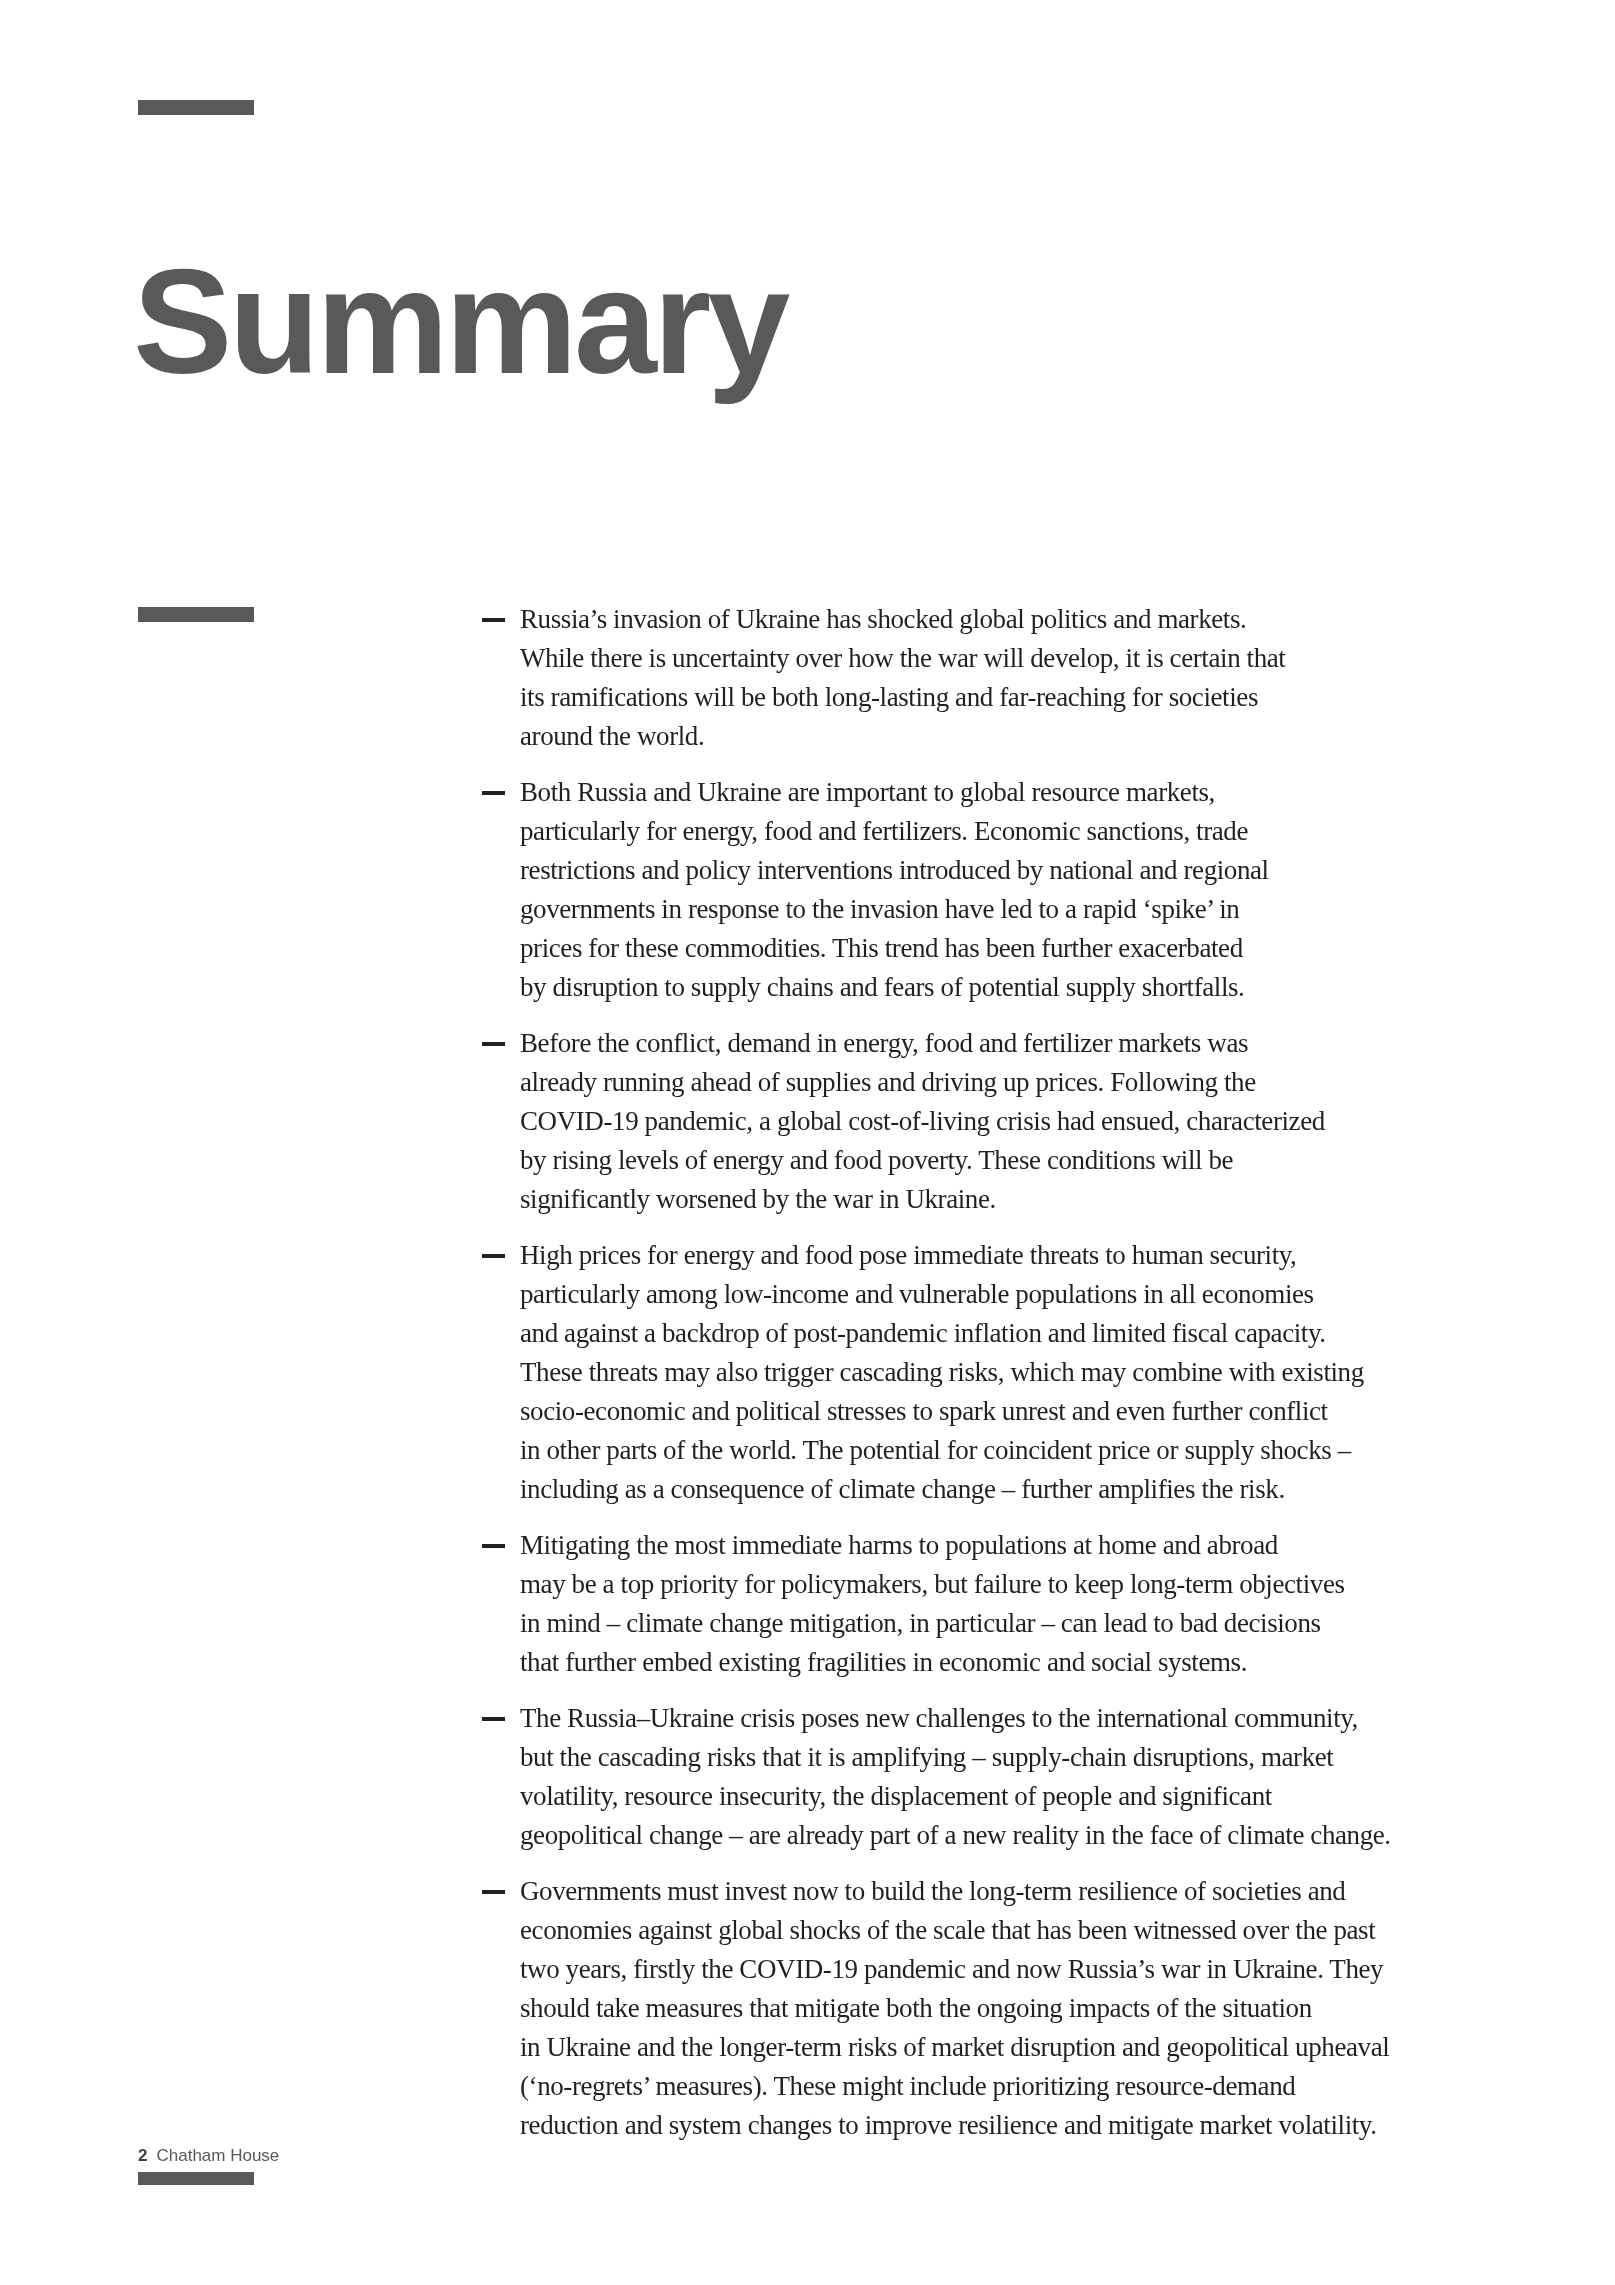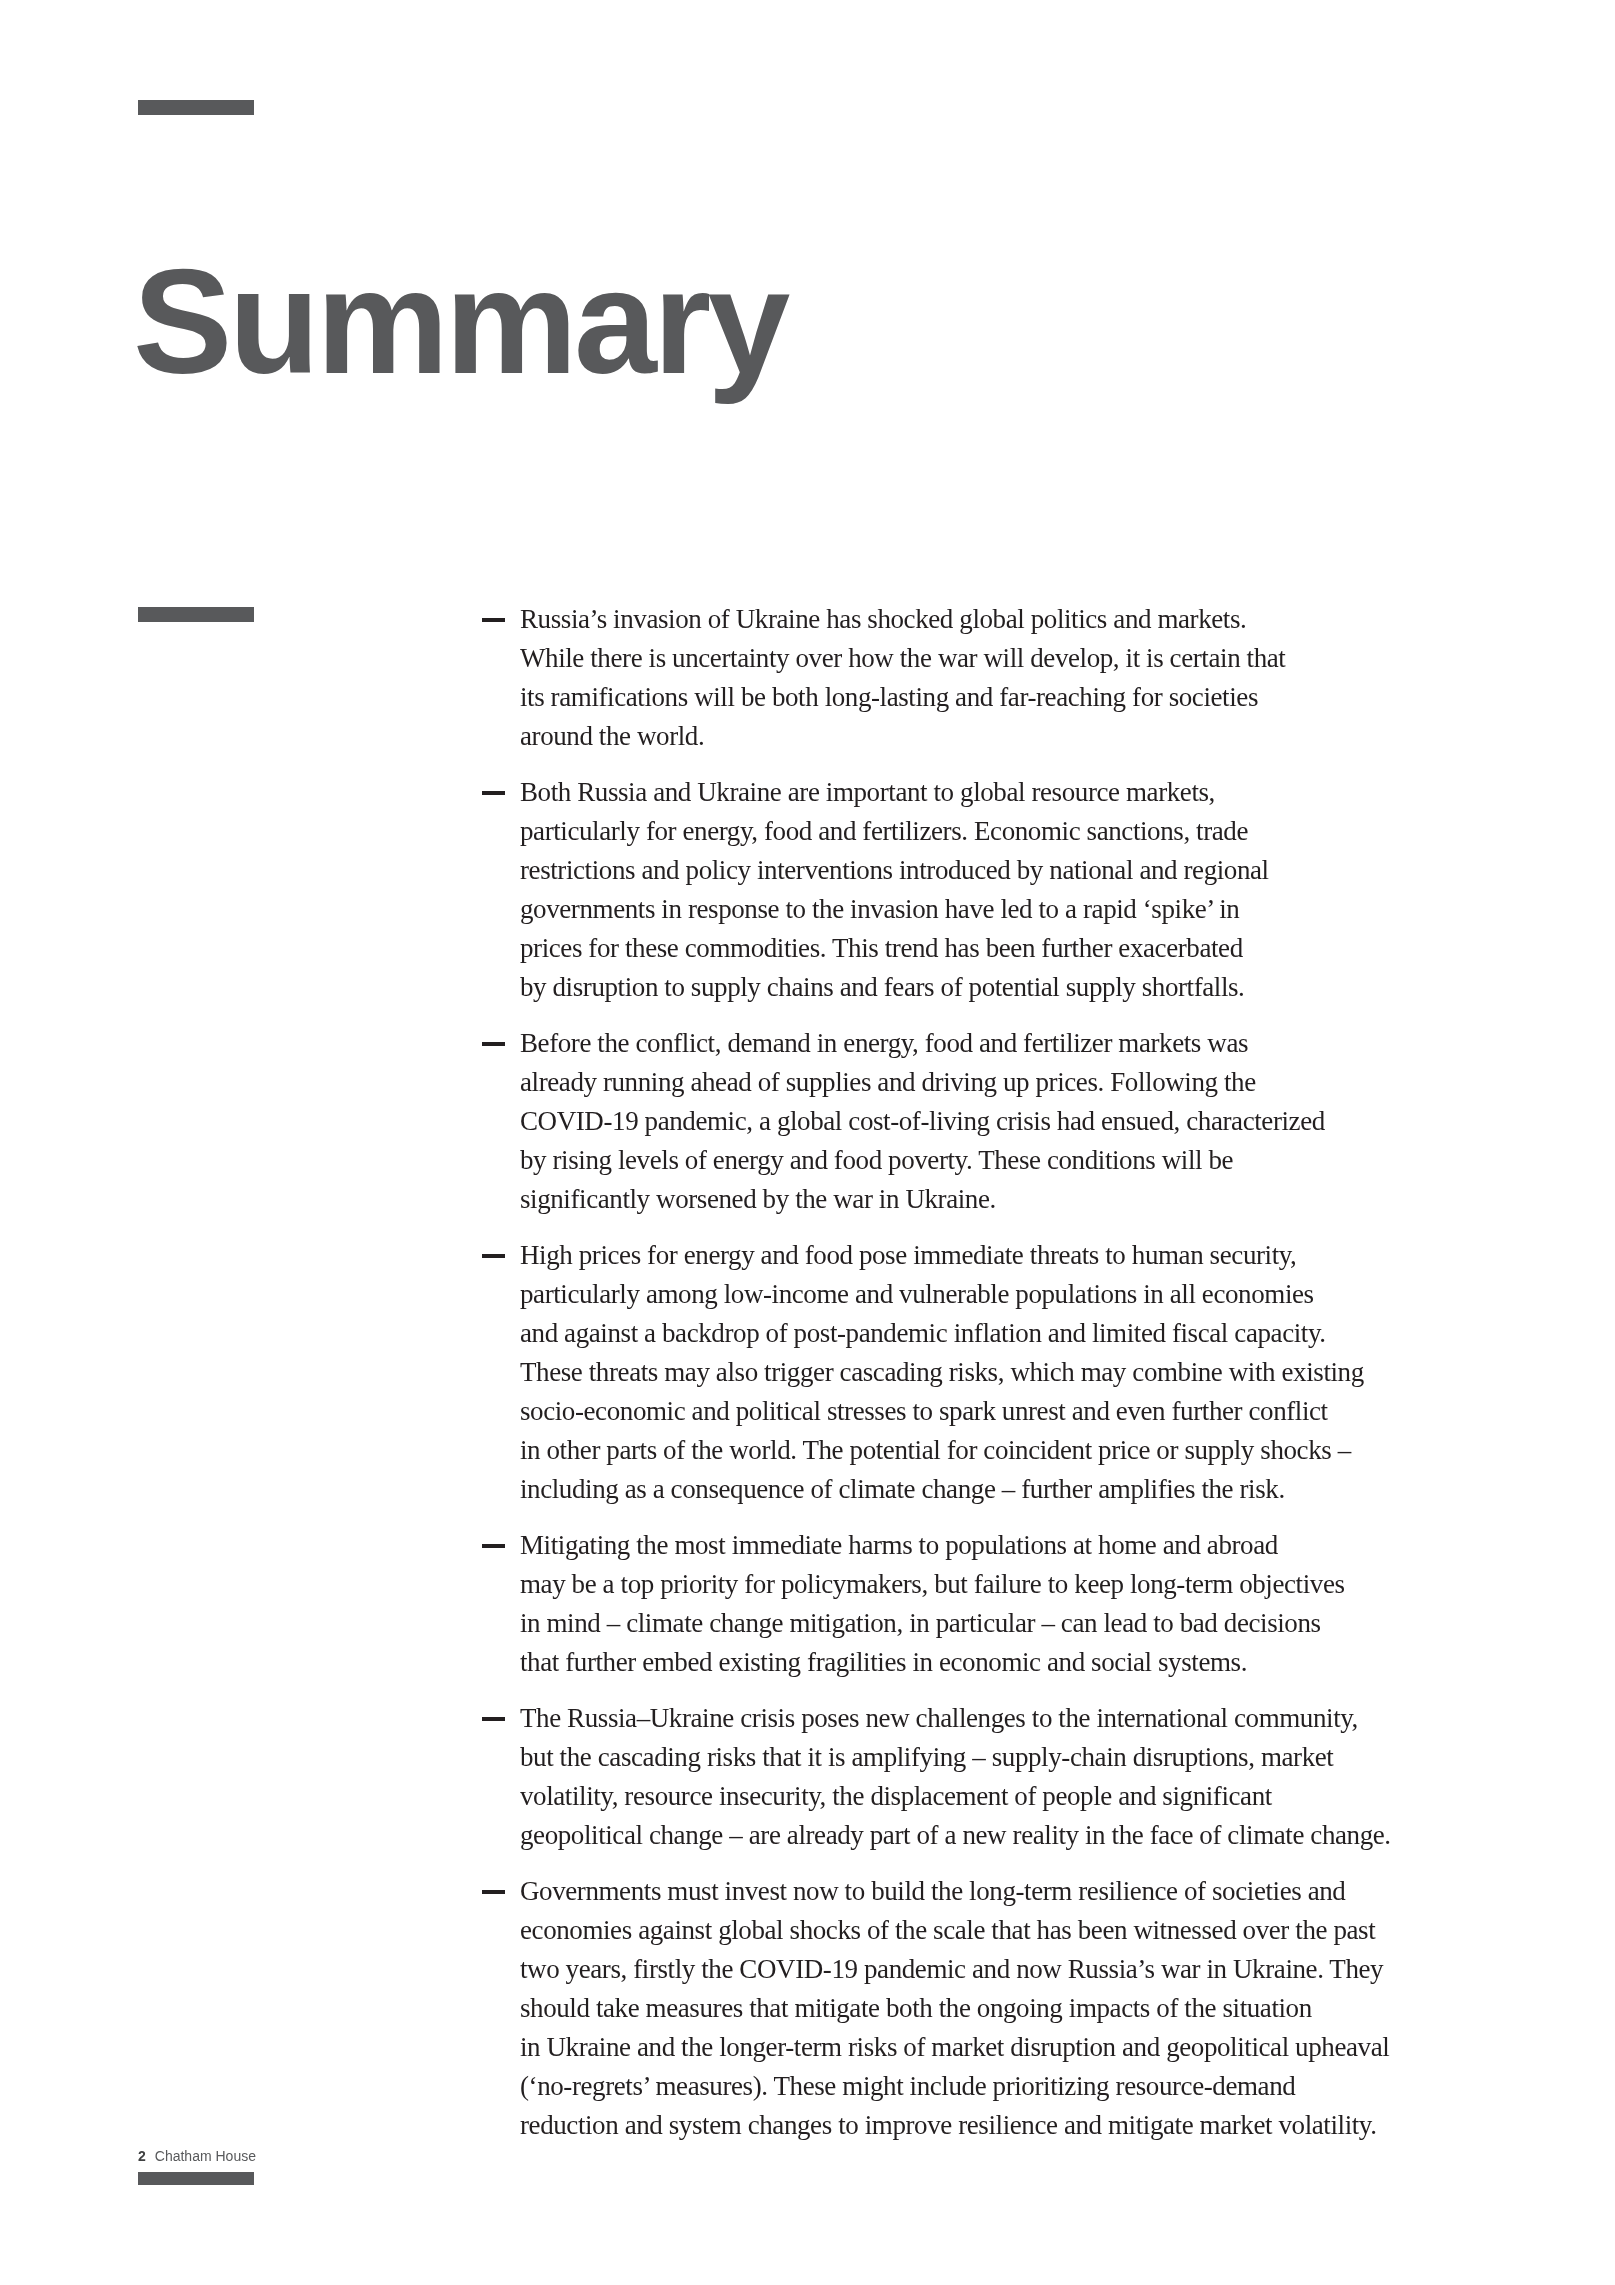--- a/index.html
+++ b/index.html
@@ -77,21 +77,21 @@
     font-size: 27px;
     line-height: 39px;
     letter-spacing: -0.015em;
     color: #231f20;
     white-space: pre-line;
   }
   .footer {
     position: absolute;
     left: 138px;
     top: 2146px;
-    font-size: 14px;
+    font-size: 17px;
     line-height: 20px;
     white-space: nowrap;
   }
   .footer-page-number {
     font-weight: bold;
     color: #3f4041;
     margin-right: 9px;
   }
   .footer-org {
     font-weight: normal;

